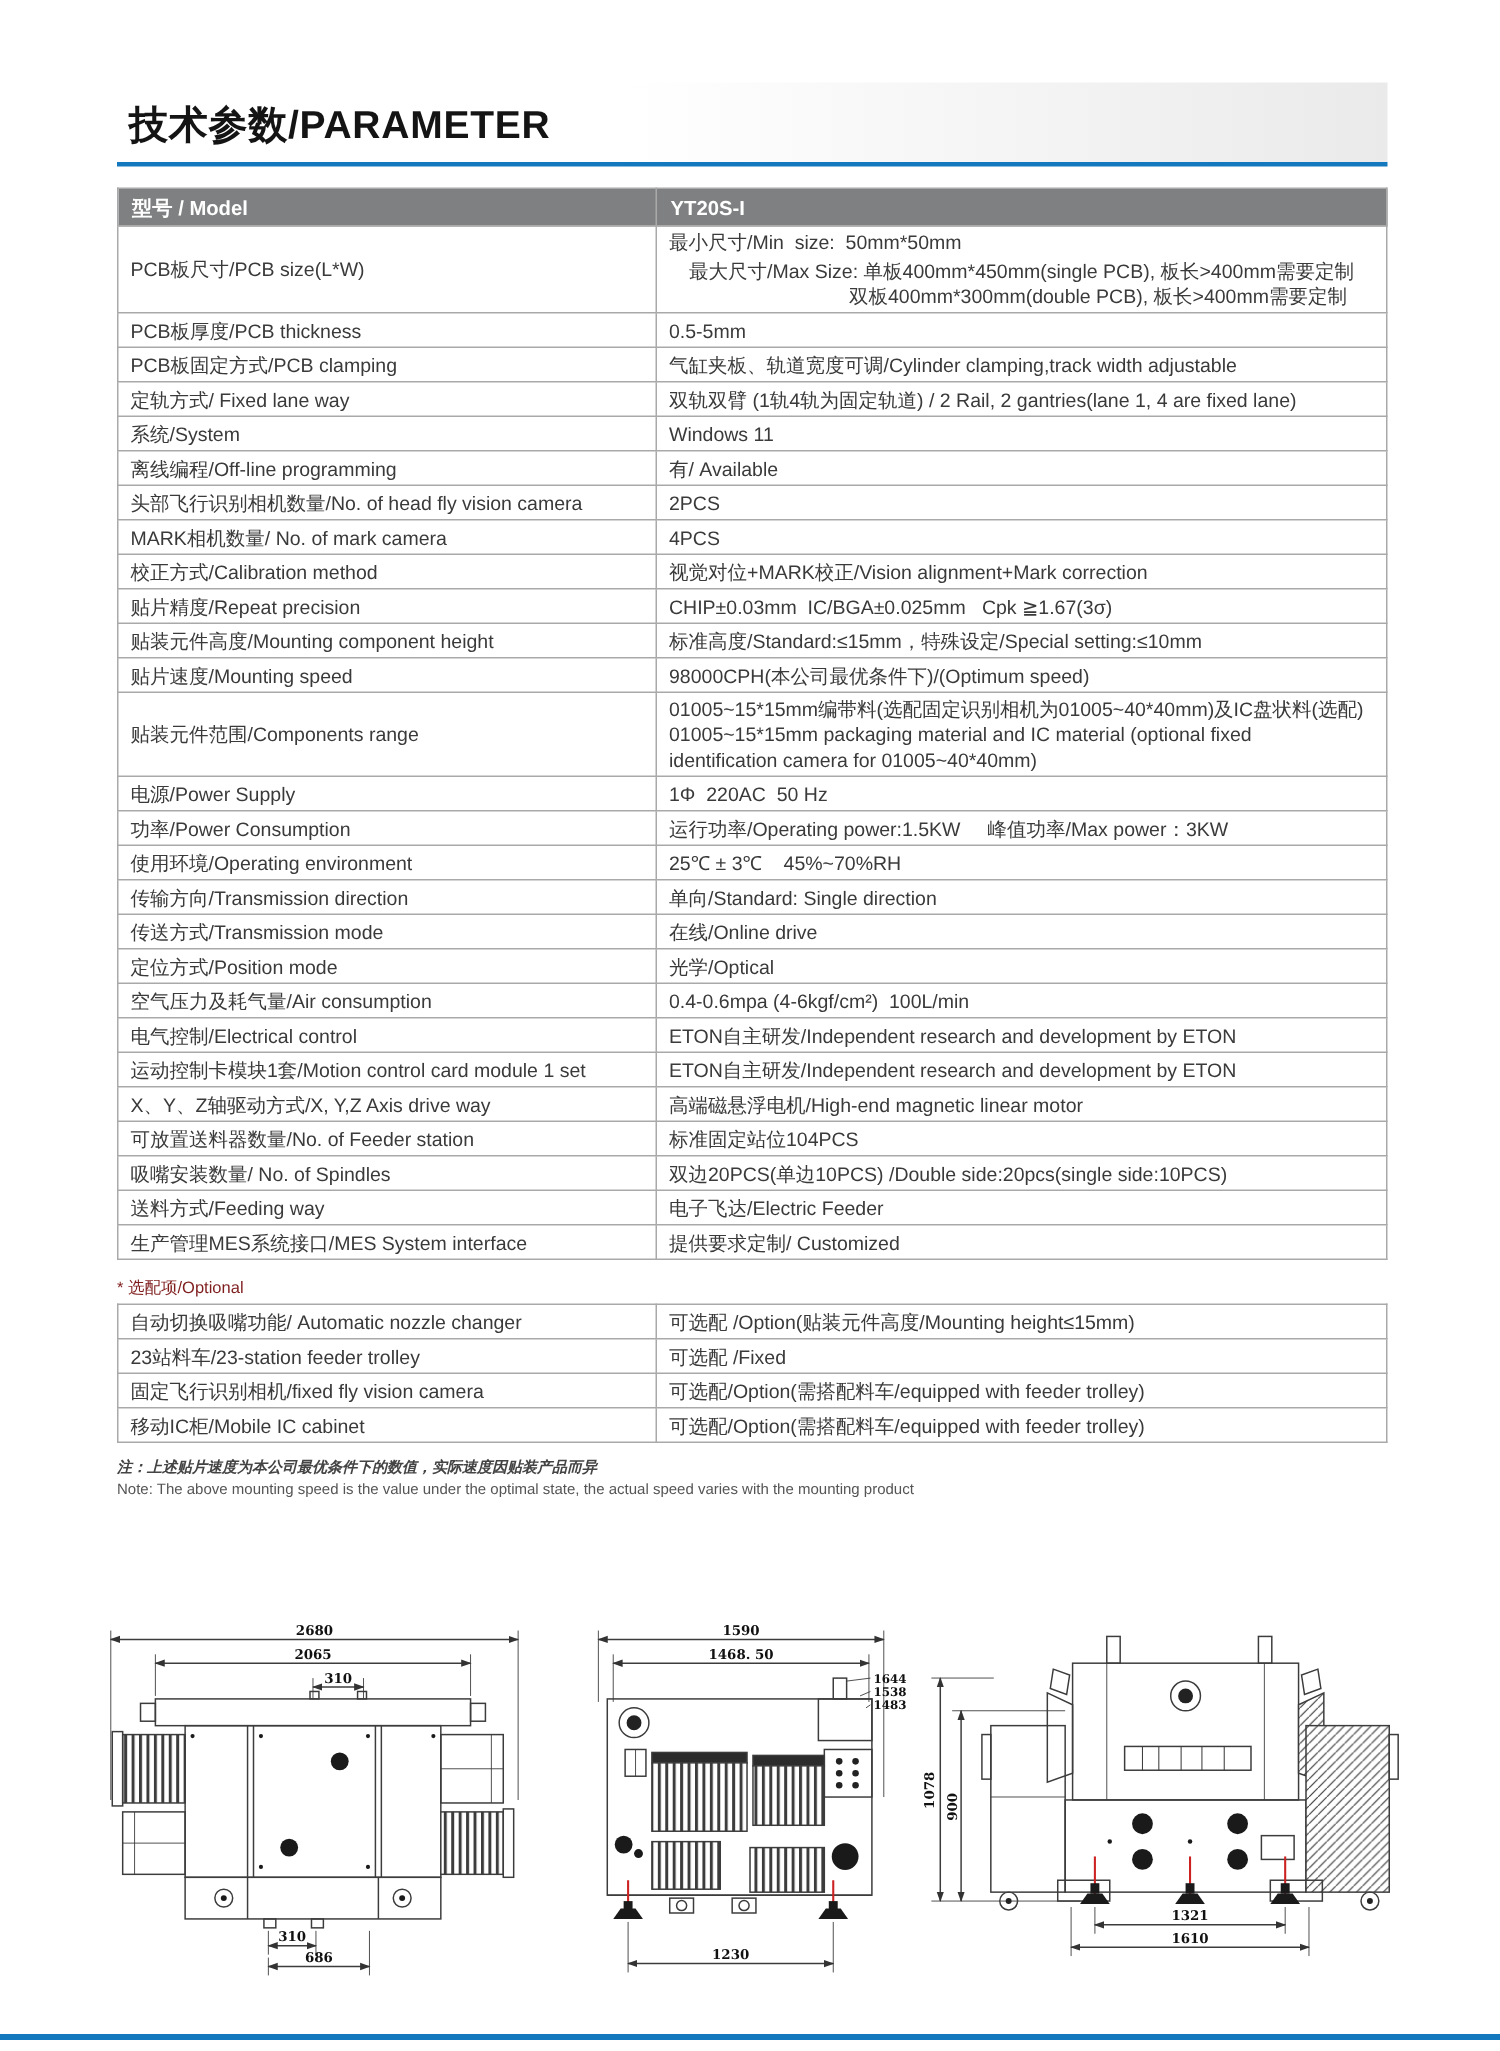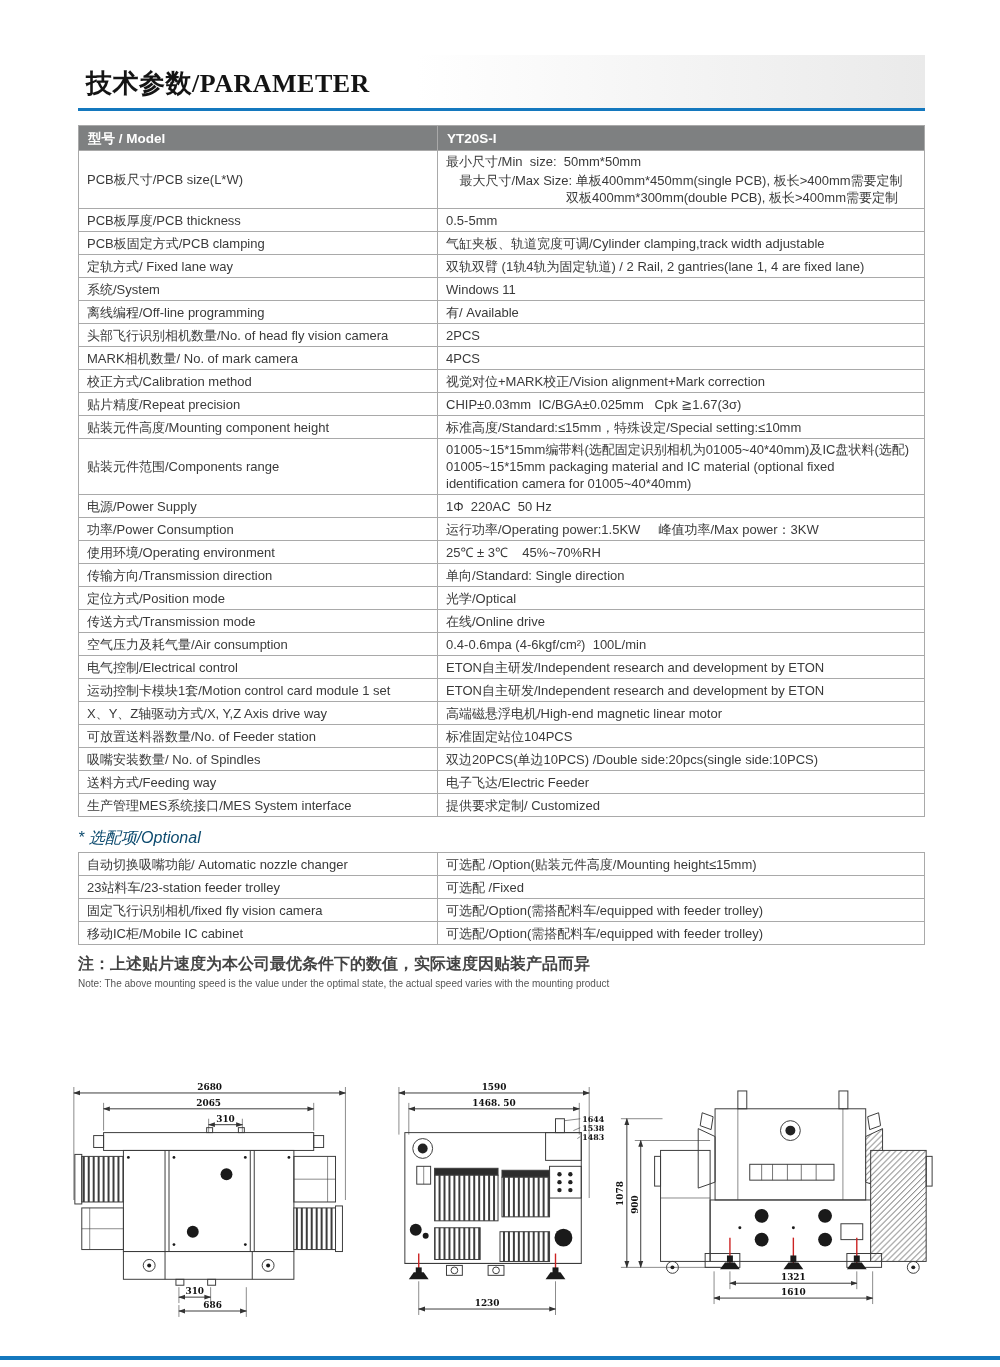--- a/index.html
+++ b/index.html
@@ -11,21 +11,21 @@
   }
   .content { position:absolute; left:78px; top:0; width:847px; }
 
   
   .section-head {
     margin-top:0; padding:11px 0 7px 8px;
     background:linear-gradient(90deg, #ffffff 40%, #eaeaea 100%);
     border-bottom:3px solid #1478be;
   }
   .section-head .t {
-    font-size:26px; font-weight:bold; color:#141414; letter-spacing:0.5px;font-family:Liberation Serif, serif;
+    font-size:26px; font-weight:bold; color:#141414; letter-spacing:0.5px;
   }
   .head1 { margin-top:55px; }
   .head2 { margin-top:14px; }
 
   
   table.spec { width:100%; border-collapse:collapse; table-layout:fixed; margin-top:14px; }
   table.spec.optional { margin-top:2px; }
   table.spec th, table.spec td {
     border:1px solid #a9a9a9; font-size:13px; line-height:17px;
     padding:2px 8px; vertical-align:middle; text-align:left;
@@ -33,24 +33,24 @@
   table.spec th {
     background:#7e8081; color:#ffffff; font-weight:bold;
     height:25px; font-size:13.5px; padding-left:9px;
   }
   table.spec td { height:23px; color:#3a3a3a; }
   td.c-value { white-space:pre-wrap; }
   .vline { }
   .vline.gap { margin-top:2px;text-align:center; }
   .vline.indent { padding-left:120px; }
 
-  .opt-title { margin:11px 0 3px 0; font-size:16px; color:#0c4a6e;font-style:italic; }
+  .opt-title { margin:11px 0 3px 0; font-size:11px; color:#7f1d1d; }
 
   .notes { margin-top:9px; }
-  .note-zh { font-size:16px; color:#444; font-weight:bold; }
+  .note-zh { font-size:10px; color:#444; font-weight:bold;font-style:italic; }
   .note-en { font-size:10px; color:#555; margin-top:3px; }
 
   
   .drawings { position:absolute; left:58px; top:1078px; width:890px; display:flex; align-items:flex-start;text-align:right; }
   .drawings svg { display:block; }
   .dim { font-family:"DejaVu Serif", serif; font-size:9px; font-weight:bold; fill:#111; }
   .dim8 { font-family:"DejaVu Serif", serif; font-size:8px; font-weight:bold; fill:#111; }
 
   .bottom-bar { position:absolute; left:0; top:1356px; width:1000px; height:4px; background:#1478be; }
 </style>
@@ -114,46 +114,50 @@
           </tr>
           <tr>
             <td class="c-label">贴片精度/Repeat precision</td>
             <td class="c-value">CHIP±0.03mm  IC/BGA±0.025mm   Cpk ≧1.67(3σ)</td>
           </tr>
           <tr>
             <td class="c-label">贴装元件高度/Mounting component height</td>
             <td class="c-value">标准高度/Standard:≤15mm，特殊设定/Special setting:≤10mm</td>
           </tr>
           <tr>
+            <td class="c-label">贴片速度/Mounting speed</td>
+            <td class="c-value">98000CPH(本公司最优条件下)/(Optimum speed)</td>
+          </tr>
+          <tr>
             <td class="c-label">贴装元件范围/Components range</td>
             <td class="c-value"><div class="vline">01005~15*15mm编带料(选配固定识别相机为01005~40*40mm)及IC盘状料(选配)</div><div class="vline">01005~15*15mm packaging material and IC material (optional fixed</div><div class="vline">identification camera for 01005~40*40mm)</div></td>
           </tr>
           <tr>
             <td class="c-label">电源/Power Supply</td>
             <td class="c-value">1Φ  220AC  50 Hz</td>
           </tr>
           <tr>
             <td class="c-label">功率/Power Consumption</td>
             <td class="c-value">运行功率/Operating power:1.5KW     峰值功率/Max power：3KW</td>
           </tr>
           <tr>
             <td class="c-label">使用环境/Operating environment</td>
             <td class="c-value">25℃ ± 3℃    45%~70%RH</td>
           </tr>
           <tr>
             <td class="c-label">传输方向/Transmission direction</td>
             <td class="c-value">单向/Standard: Single direction</td>
           </tr>
           <tr>
+            <td class="c-label">传送方式/Transmission mode</td>
+            <td class="c-value">在线/Online drive</td>
+          </tr>
+          <tr>
             <td class="c-label">定位方式/Position mode</td>
             <td class="c-value">光学/Optical</td>
-          </tr>
-          <tr>
-            <td class="c-label">传送方式/Transmission mode</td>
-            <td class="c-value">在线/Online drive</td>
           </tr>
           <tr>
             <td class="c-label">空气压力及耗气量/Air consumption</td>
             <td class="c-value">0.4-0.6mpa (4-6kgf/cm²)  100L/min</td>
           </tr>
           <tr>
             <td class="c-label">电气控制/Electrical control</td>
             <td class="c-value">ETON自主研发/Independent research and development by ETON</td>
           </tr>
           <tr>

